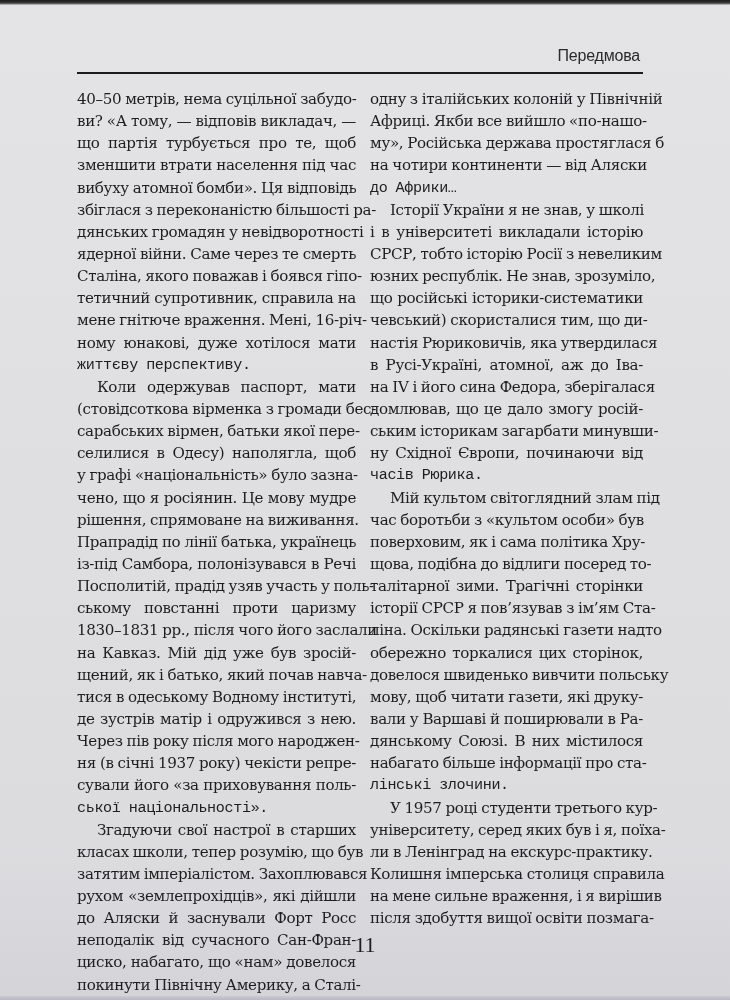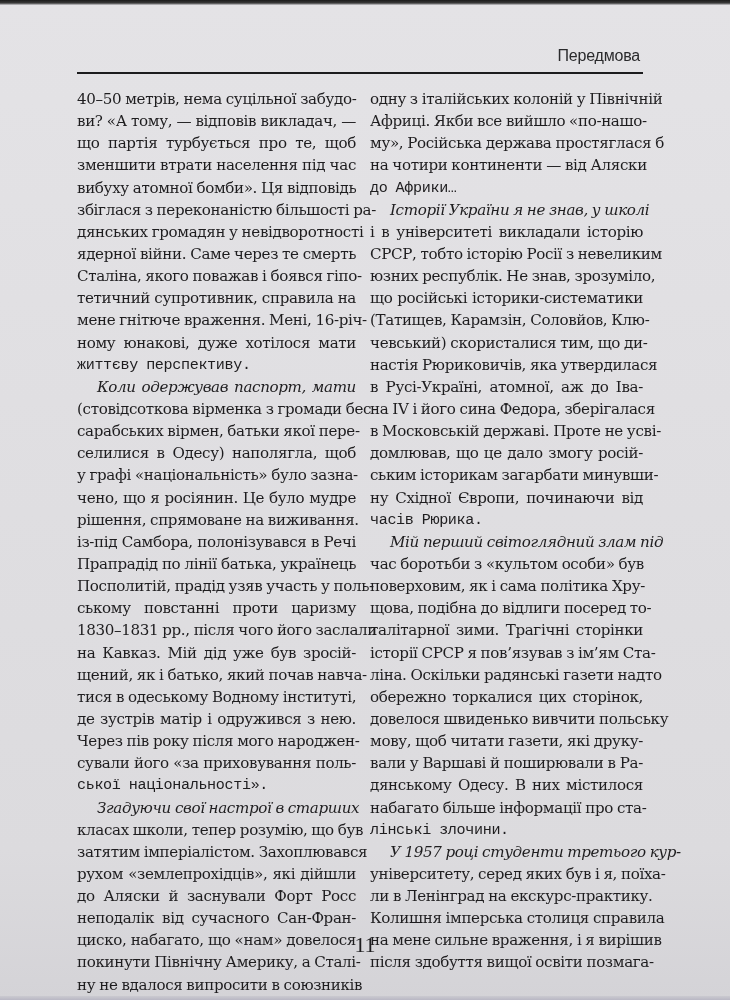--- a/index.html
+++ b/index.html
@@ -31,21 +31,21 @@
     font-size: 15.1px; line-height: 22.15px;
     letter-spacing: -0.35px; word-spacing: -0.5px;
   }
   .col-left { left: 77px; width: 279px; }
   .col-right { left: 370px; width: 273px; }
   .line {
     display: block; height: 22.15px; white-space: nowrap;
     text-align: justify; text-align-last: justify; overflow: visible;
   }
   .line.last { text-align-last: left; font-family: Liberation Mono, monospace; }
-  .line.indent { padding-left: 20px; font-style: italic; }
+  .line.indent { padding-left: 20px; }
   .page-number {
     position: absolute; left: 0; width: 730px; top: 932px;
     text-align: center; font-family: "Liberation Serif", "DejaVu Serif", serif;
     font-size: 22px; color: #1e1d1f;
   }
 </style>
 </head>
 <body>
 
 <div class="top-edge"></div>
@@ -65,32 +65,33 @@
     <span class="line">Сталіна, якого поважав і боявся гіпо-</span>
     <span class="line">тетичний супротивник, справила на</span>
     <span class="line">мене гнітюче враження. Мені, 16-річ-</span>
     <span class="line">ному юнакові, дуже хотілося мати</span>
     <span class="line last">життєву перспективу.</span>
     <span class="line indent">Коли одержував паспорт, мати</span>
     <span class="line">(стовідсоткова вірменка з громади бес-</span>
     <span class="line">сарабських вірмен, батьки якої пере-</span>
     <span class="line">селилися в Одесу) наполягла, щоб</span>
     <span class="line">у графі «національність» було зазна-</span>
-    <span class="line">чено, що я росіянин. Це було мудре</span>
+    <span class="line">чено, що я росіянин. Це мову мудре</span>
     <span class="line">рішення, спрямоване на виживання.</span>
+    <span class="line">Прапрадід по лінії батька, українець</span>
     <span class="line">із-під Самбора, полонізувався в Речі</span>
-    <span class="line">Прапрадід по лінії батька, українець</span>
     <span class="line">Посполитій, прадід узяв участь у поль-</span>
     <span class="line">ському повстанні проти царизму</span>
     <span class="line">1830–1831 рр., після чого його заслали</span>
     <span class="line">на Кавказ. Мій дід уже був зросій-</span>
     <span class="line">щений, як і батько, який почав навча-</span>
     <span class="line">тися в одеському Водному інституті,</span>
     <span class="line">де зустрів матір і одружився з нею.</span>
     <span class="line">Через пів року після мого народжен-</span>
+    <span class="line">ня (в січні 1937 року) чекісти репре-</span>
     <span class="line">сували його «за приховування поль-</span>
     <span class="line last">ської національності».</span>
     <span class="line indent">Згадуючи свої настрої в старших</span>
     <span class="line">класах школи, тепер розумію, що був</span>
     <span class="line">затятим імперіалістом. Захоплювався</span>
     <span class="line">рухом «землепрохідців», які дійшли</span>
     <span class="line">до Аляски й заснували Форт Росс</span>
     <span class="line">неподалік від сучасного Сан-Фран-</span>
     <span class="line">циско, набагато, що «нам» довелося</span>
     <span class="line">покинути Північну Америку, а Сталі-</span>
@@ -100,42 +101,40 @@
     <span class="line">одну з італійських колоній у Північній</span>
     <span class="line">Африці. Якби все вийшло «по-нашо-</span>
     <span class="line">му», Російська держава простяглася б</span>
     <span class="line">на чотири континенти — від Аляски</span>
     <span class="line last">до Африки…</span>
     <span class="line indent">Історії України я не знав, у школі</span>
     <span class="line">і в університеті викладали історію</span>
     <span class="line">СРСР, тобто історію Росії з невеликим</span>
     <span class="line">юзних республік. Не знав, зрозуміло,</span>
     <span class="line">що російські історики-систематики</span>
-    <span class="line">(Татищев, Карамзін, Соловйов, Клю-</span>
     <span class="line">чевський) скористалися тим, що ди-</span>
     <span class="line">настія Рюриковичів, яка утвердилася</span>
     <span class="line">в Русі-Україні, атомної, аж до Іва-</span>
     <span class="line">на IV і його сина Федора, зберігалася</span>
-    <span class="line">в Московській державі. Проте не усві-</span>
     <span class="line">домлював, що це дало змогу росій-</span>
     <span class="line">ським історикам загарбати минувши-</span>
     <span class="line">ну Східної Європи, починаючи від</span>
     <span class="line last">часів Рюрика.</span>
-    <span class="line indent">Мій перший світоглядний злам під</span>
+    <span class="line indent">Мій культом світоглядний злам під</span>
     <span class="line">час боротьби з «культом особи» був</span>
     <span class="line">поверховим, як і сама політика Хру-</span>
     <span class="line">щова, подібна до відлиги посеред то-</span>
     <span class="line">талітарної зими. Трагічні сторінки</span>
     <span class="line">історії СРСР я пов’язував з ім’ям Ста-</span>
     <span class="line">ліна. Оскільки радянські газети надто</span>
     <span class="line">обережно торкалися цих сторінок,</span>
     <span class="line">довелося швиденько вивчити польську</span>
     <span class="line">мову, щоб читати газети, які друку-</span>
     <span class="line">вали у Варшаві й поширювали в Ра-</span>
-    <span class="line">дянському Одесу. В них містилося</span>
+    <span class="line">дянському Союзі. В них містилося</span>
     <span class="line">набагато більше інформації про ста-</span>
     <span class="line last">лінські злочини.</span>
     <span class="line indent">У 1957 році студенти третього кур-</span>
     <span class="line">університету, серед яких був і я, поїха-</span>
     <span class="line">ли в Ленінград на екскурс-практику.</span>
     <span class="line">Колишня імперська столиця справила</span>
     <span class="line">на мене сильне враження, і я вирішив</span>
     <span class="line">після здобуття вищої освіти позмага-</span>
   </div>
 

